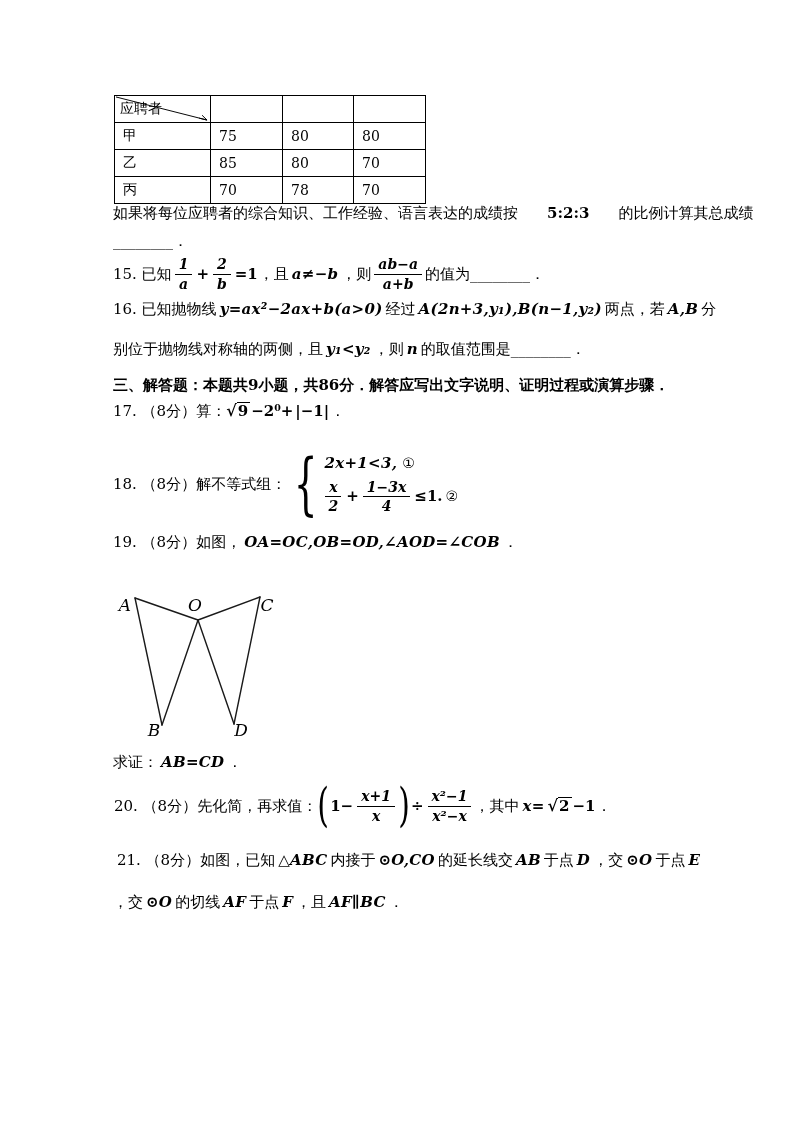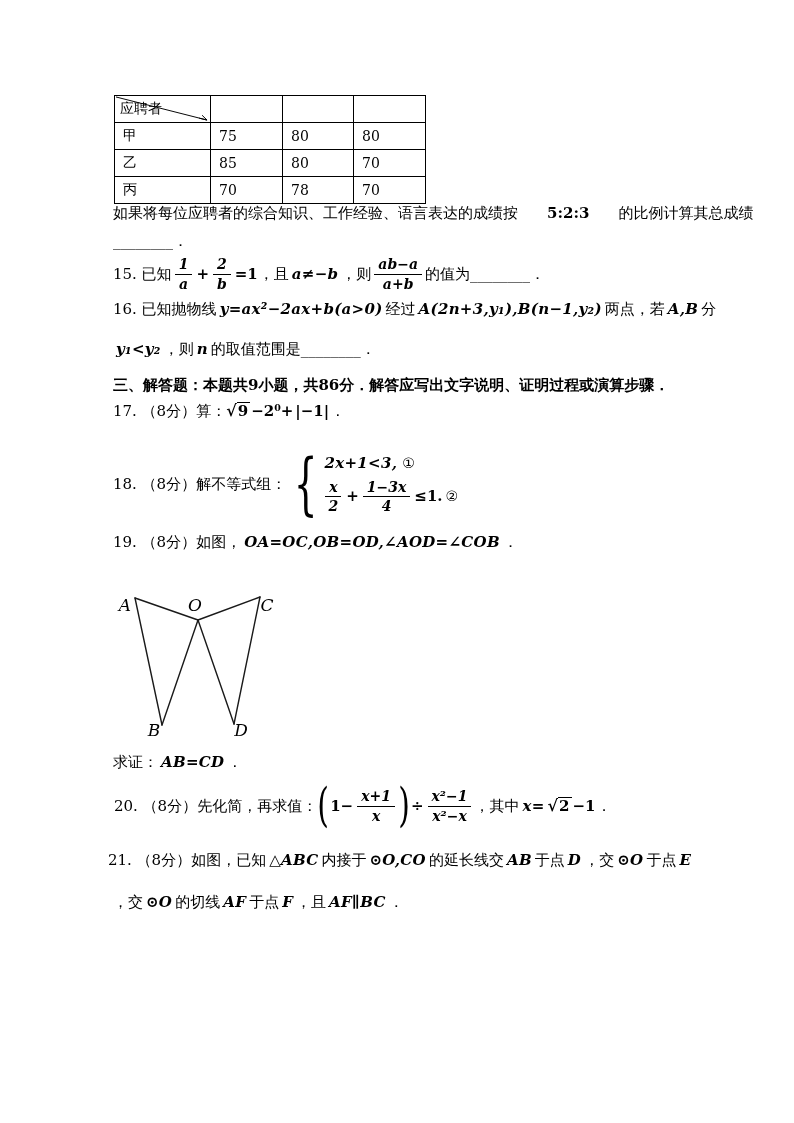--- a/index.html
+++ b/index.html
@@ -128,20 +128,21 @@
   <div class="line" style="left:113px; top:300px;">
     <span class="cn">16. 已知抛物线</span>
     <span class="math">y=ax²−2ax+b(a&gt;0)</span>
     <span class="cn">经过</span>
     <span class="math">A(2n+3,y₁),B(n−1,y₂)</span>
     <span class="cn">两点，若</span>
     <span class="math">A,B</span>
     <span class="cn">分</span>
   </div>
   <div class="line" style="left:113px; top:340px;">
+    <span class="cn">别位于抛物线对称轴的两侧，且</span>
     <span class="math">y₁&lt;y₂</span>
     <span class="cn">，则</span>
     <span class="math">n</span>
     <span class="cn">的取值范围是</span>
     <span class="cn blank">________</span>
     <span class="cn">．</span>
   </div>
 
   <div class="line" style="left:113px; top:376px;">
     <span class="cn bold">三、解答题：本题共9小题，共86分．解答应写出文字说明、证明过程或演算步骤．</span>
@@ -211,21 +212,21 @@
     <span class="bigp">)</span>
     <span class="mn">÷</span>
     <span class="frac"><span class="num">x²−1</span><span class="den">x²−x</span></span>
     <span class="cn">，其中</span>
     <span class="math">x=</span>
     <span class="sqrt"><span class="sign">√</span><span class="rad">2</span></span>
     <span class="mn">−1</span>
     <span class="cn">．</span>
   </div>
 
-  <div class="line" style="left:108px; top:851px;">
+  <div class="line" style="left:117px; top:851px;">
     <span class="cn">21. （8分）如图，已知</span>
     <span class="math">△ABC</span>
     <span class="cn">内接于</span>
     <span class="math">⊙O,CO</span>
     <span class="cn">的延长线交</span>
     <span class="math">AB</span>
     <span class="cn">于点</span>
     <span class="math">D</span>
     <span class="cn">，交</span>
     <span class="math">⊙O</span>

